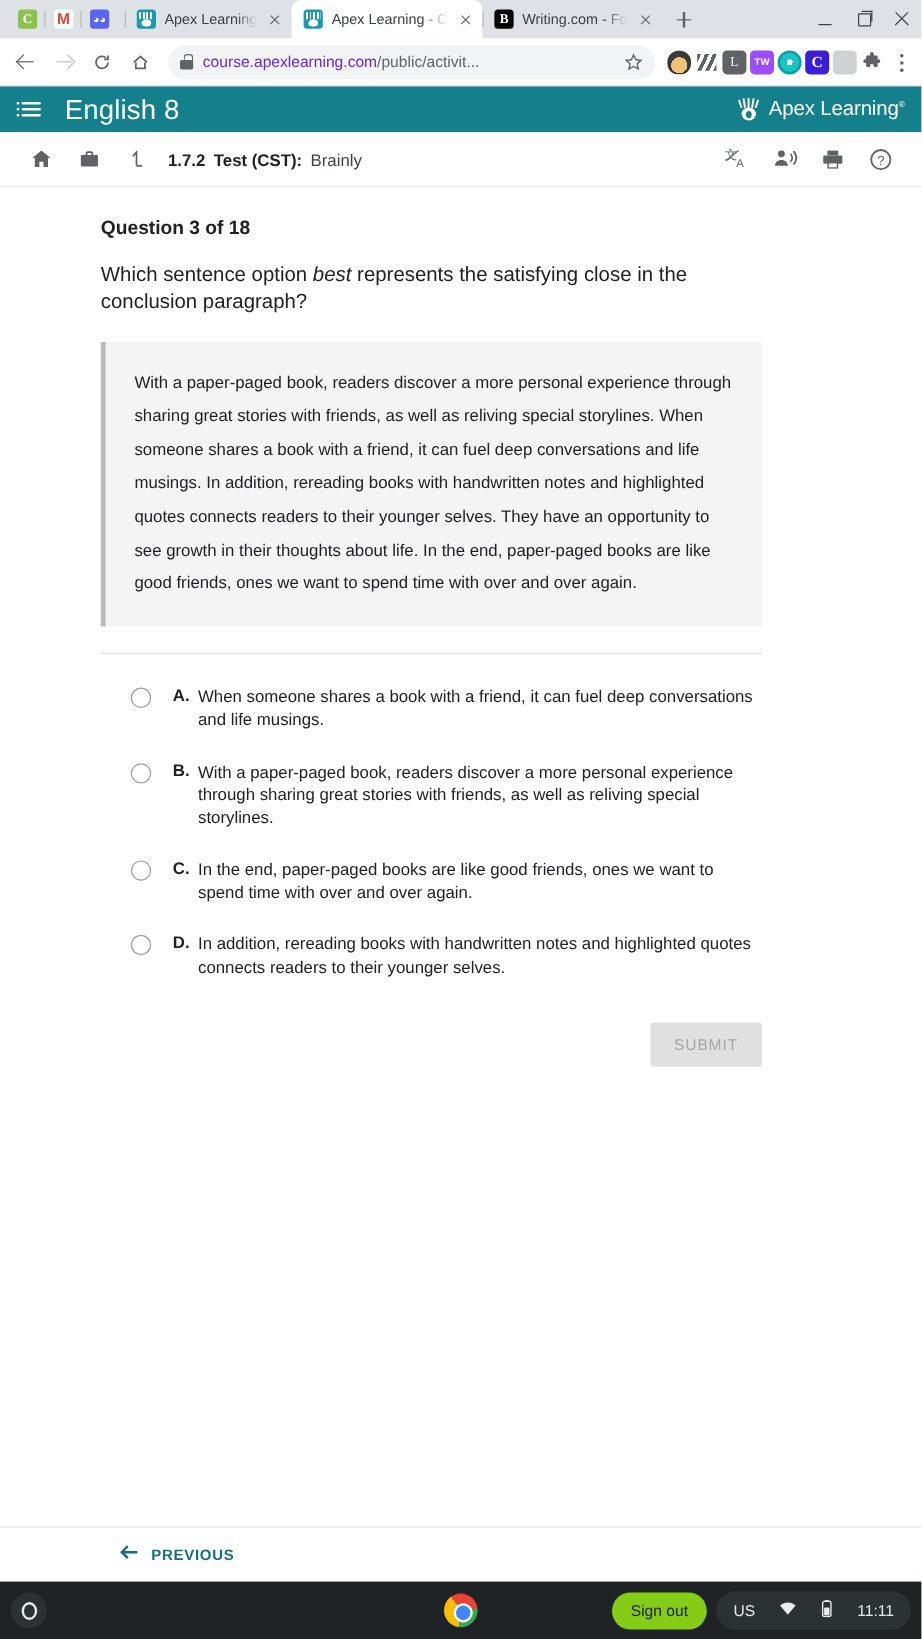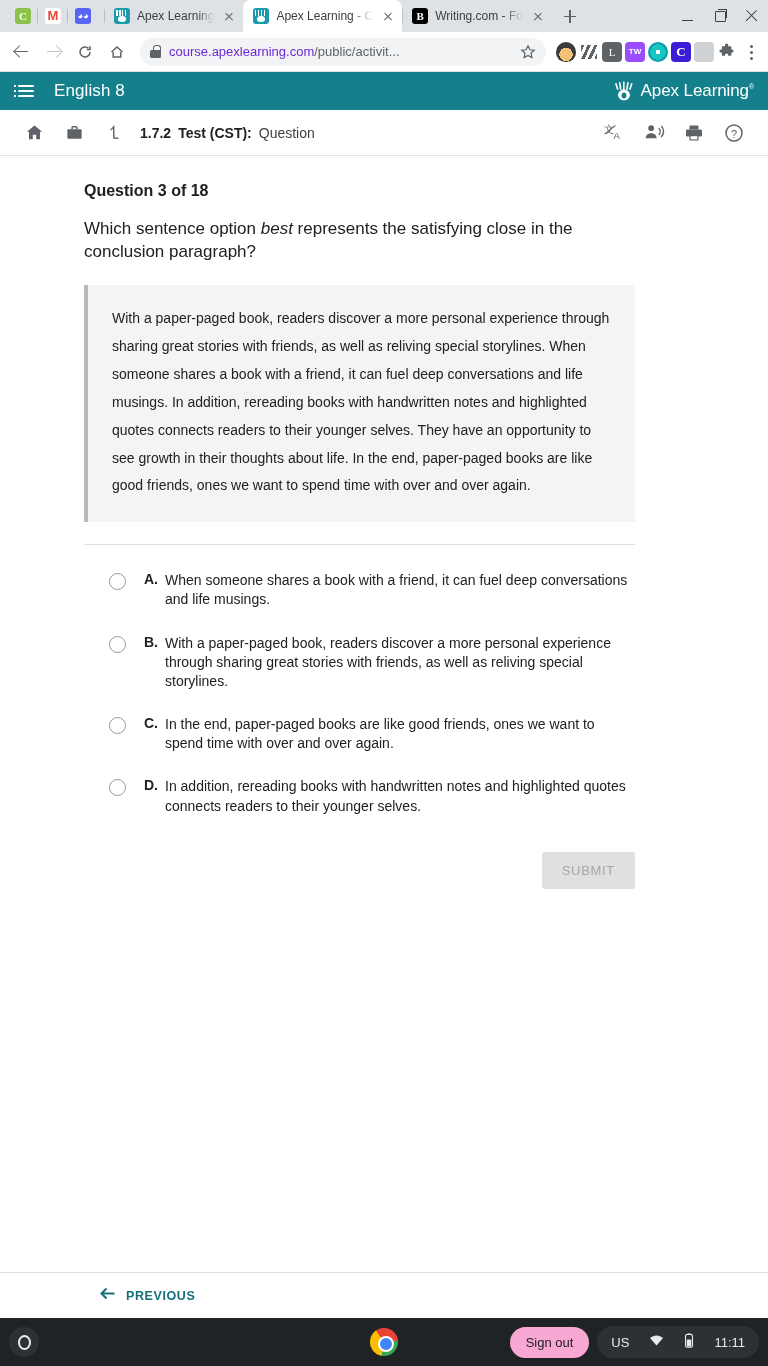--- a/index.html
+++ b/index.html
@@ -155,21 +155,21 @@
   .apex-header {
     height: 38px; background: #13808c;
     display: flex; align-items: center; padding: 0 14px;
     position: relative;
   }
   .hamburger { width: 20px; height: 14px; position: relative; flex:0 0 20px; }
   .hamburger span { position:absolute; left:4px; right:0; height:2px; background:#fff; border-radius:1px;}
   .hamburger span:nth-child(1){ top:1px; } .hamburger span:nth-child(2){ top:6px; } .hamburger span:nth-child(3){ top:11px; }
   .hamburger i { position:absolute; left:0; width:2px; height:2px; background:#fff;}
   .hamburger i:nth-child(4){top:1px;} .hamburger i:nth-child(5){top:6px;} .hamburger i:nth-child(6){top:11px;}
-  .course-title { color:#fff; font-size: 17px; margin-left: 20px; letter-spacing:.1px;}
+  .course-title { color:#fff; font-size: 23px; margin-left: 20px; letter-spacing:.1px;}
   .apex-logo { position:absolute; right: 14px; top:0; height:38px; display:flex; align-items:center; gap:6px;}
   .apex-mark { width: 22px; height: 22px; position: relative; }
   .apex-wordmark { color:#fff; font-size: 17px; letter-spacing: -0.1px; }
   .apex-wordmark sup { font-size: 7px; vertical-align: super; }
 
   .apex-subbar {
     height: 46px; background:#fff; border-bottom: 1px solid #e3e3e3;
     display:flex; align-items:center; padding: 0 14px; gap: 0;
   }
   .sb-icon { width: 40px; height:46px; display:flex; align-items:center; justify-content:center; flex:0 0 40px;}
@@ -232,21 +232,21 @@
   .launcher-dot { width: 13px; height:15px; border-radius:50%; border:2.2px solid #e8eaed; }
   .shelf-apps { position:absolute; left:50%; transform:translateX(-50%); display:flex; align-items:center; }
   .chrome-icon { width: 28px; height:28px; border-radius:50%; position:relative; overflow:hidden;
     background: conic-gradient(from -35deg, #ea4335 0 33%, #34a853 33% 62%, #fbbc05 62% 100%); }
   .chrome-icon::after {
     content:""; position:absolute; left:8px; top:8px; width:12px; height:12px;
     border-radius:50%; background:#4285f4; border:2px solid #fff;
   }
   .shelf-right { margin-left:auto; display:flex; align-items:center; gap:8px; padding-right: 9px; }
   .signout {
-    background:#f9a8d4; color:#202124; font-size: 13px;
+    background:#84cc16; color:#202124; font-size: 13px;
     padding: 8px 16px; border-radius: 16px; border:none;
     font-family:"Liberation Sans",sans-serif;
   }
   .status-tray {
     background:#2c3134; border-radius:18px; height:32px;
     display:flex; align-items:center; gap: 20px; padding: 0 14px;
     color:#e8eaed; font-size: 13px;
   }
 </style>
 </head>
@@ -382,21 +382,21 @@
   </div>
   <div class="sb-icon">
     <svg width="19" height="19" viewBox="0 0 20 20">
         <path d="M6 7.5L9.2 4v12" fill="none" stroke="#5f6368" stroke-width="1.5"></path>
         <path d="M9.2 16h5" fill="none" stroke="#5f6368" stroke-width="1.5"></path>
       </svg>
   </div>
   <div class="crumb">
     <span class="num">1.7.2</span>
     <span class="type">Test (CST):</span>
-    <span class="sub">Question</span>
+    <span class="sub">Brainly</span>
   </div>
   <div class="sb-right">
     <div class="sb-icon">
       <svg width="21" height="21" viewBox="0 0 22 22">
         <text x="0" y="11" font-family="Liberation Sans, sans-serif" font-size="11" fill="#5f6368">文</text>
         <text x="10" y="18" font-family="Liberation Sans, sans-serif" font-size="10" fill="#5f6368">A</text>
         <path d="M1 12.5L12 3.5" stroke="#5f6368" stroke-width="1.1"></path>
       </svg>
     </div>
     <div class="sb-icon">

